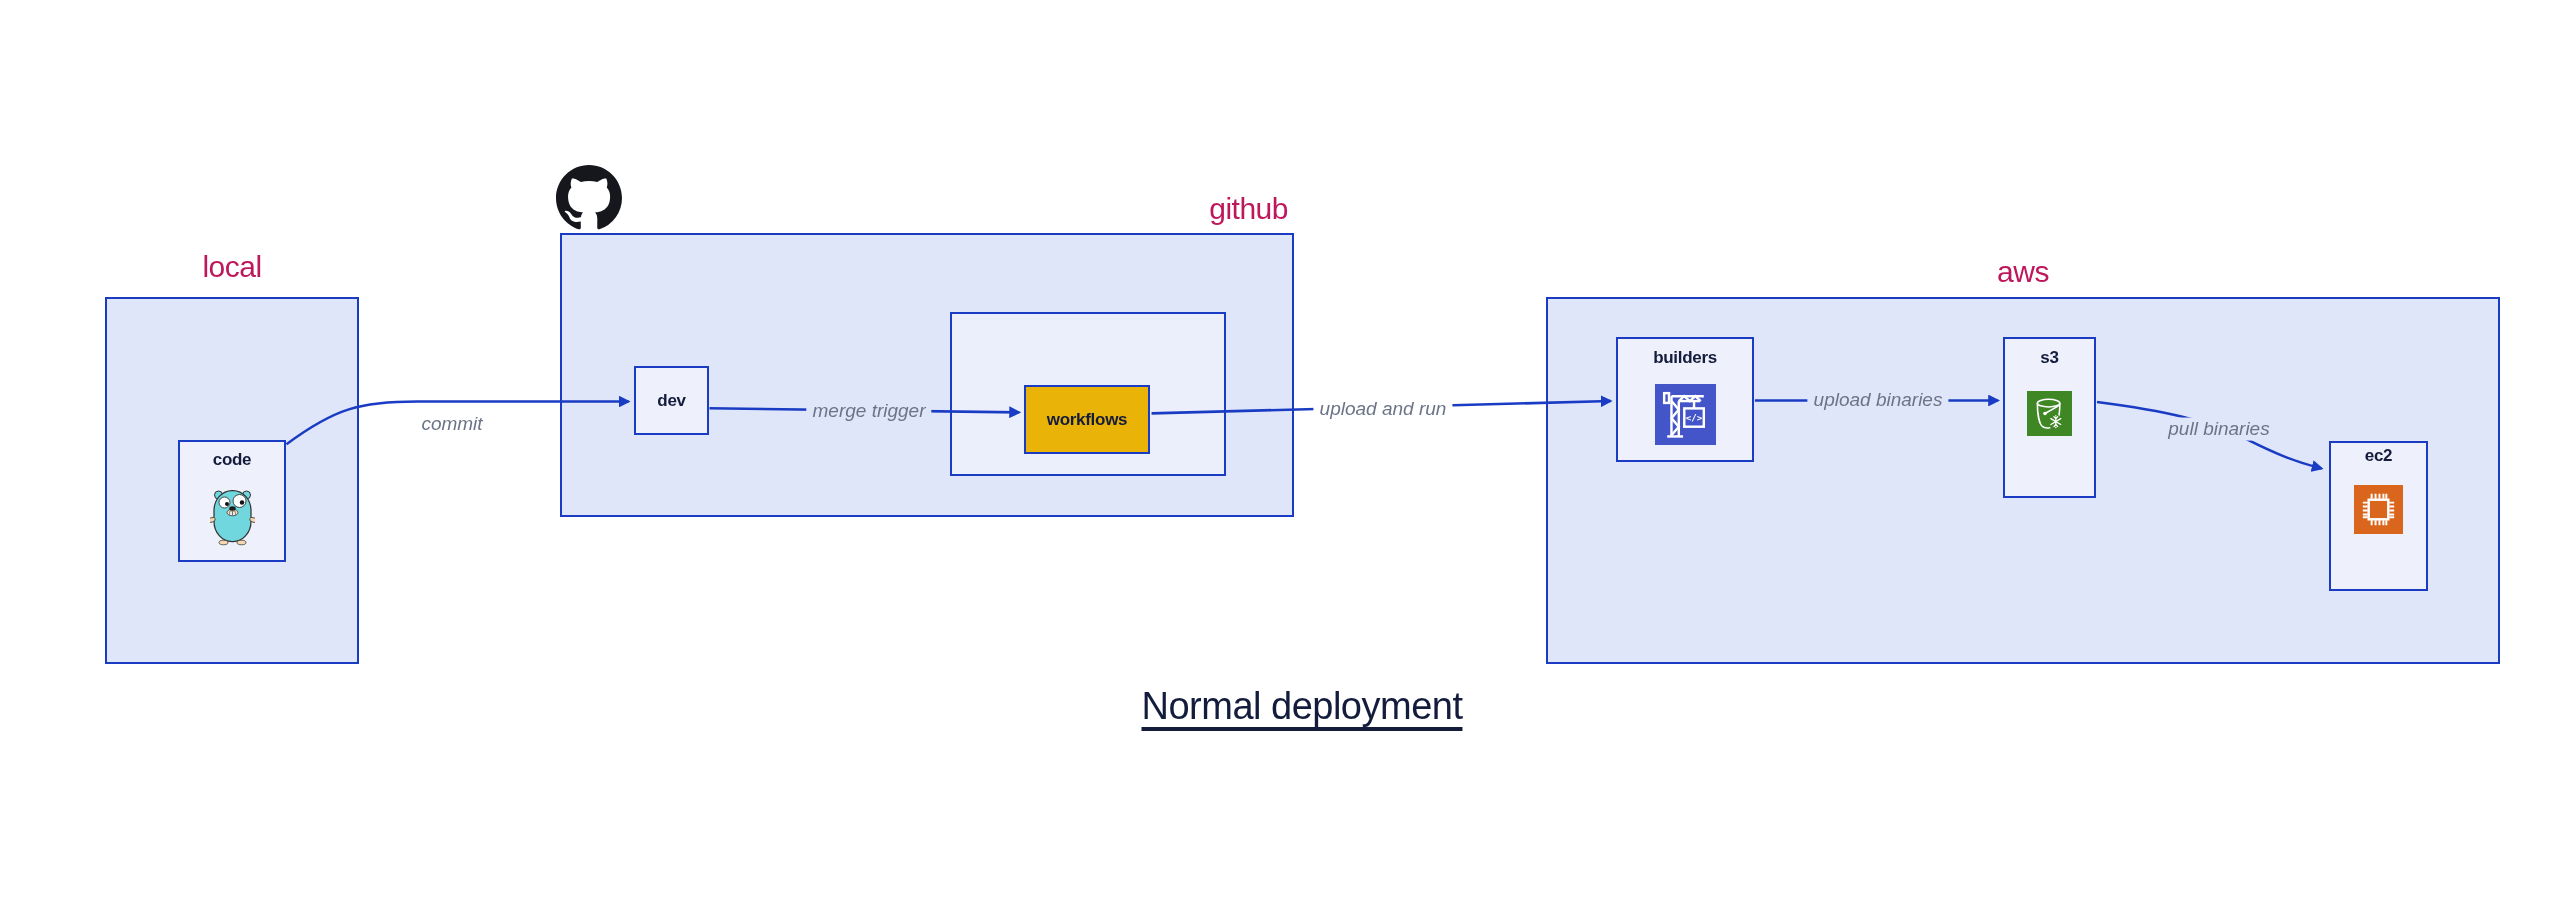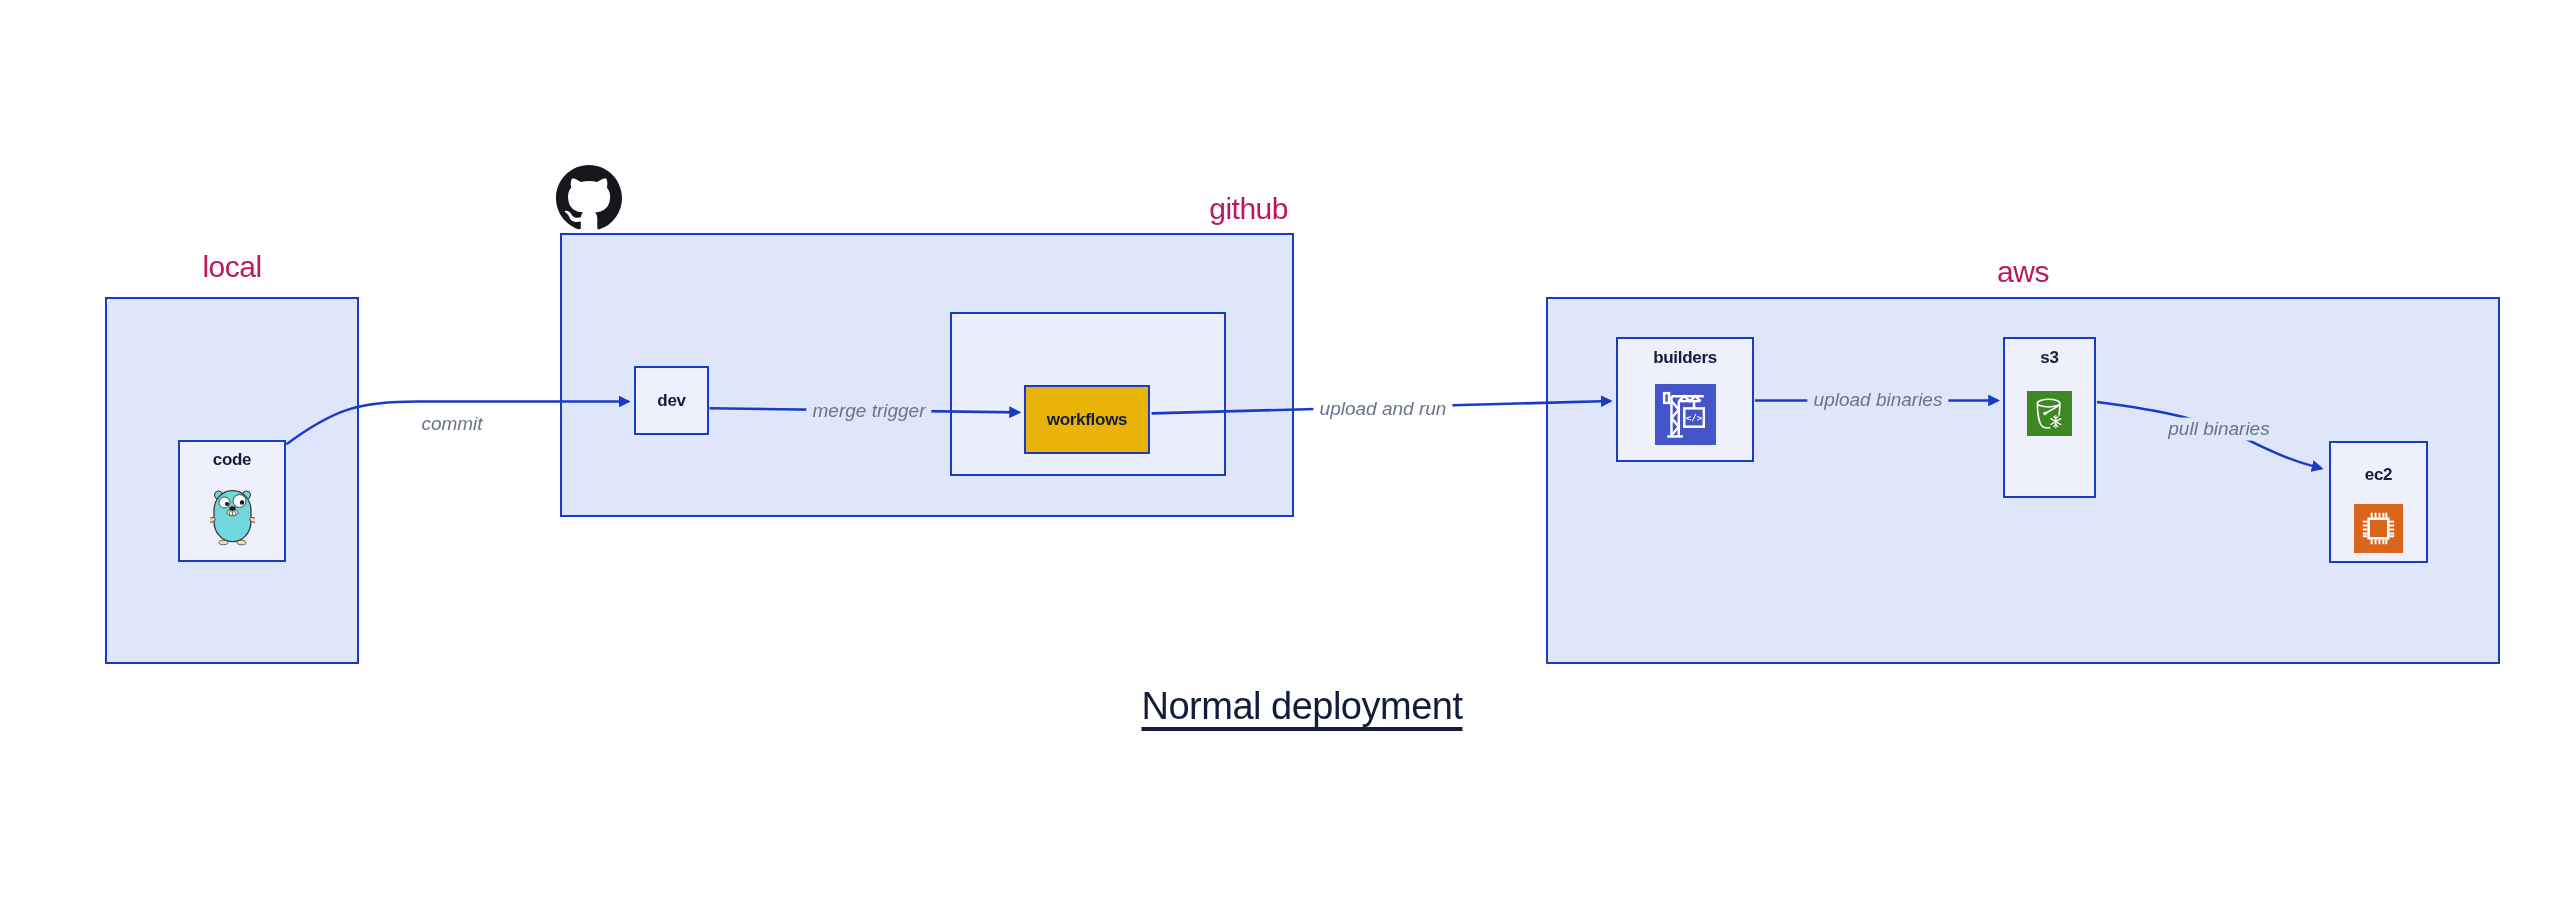--- a/index.html
+++ b/index.html
@@ -26,21 +26,21 @@
   .node{
     position:absolute;border:2.6px solid #1a3cc4;background:#eef1fb;box-sizing:border-box;
     display:flex;flex-direction:column;align-items:center;z-index:1;gap:12px;
   }
   .node-label{font-size:17px;font-weight:bold;color:#141c3c;letter-spacing:-0.3px;}
   #node-code      {left:178px; top:440px; width:108px;height:122px;padding-top:8.2px;align-items:center;}
   #node-dev       {left:634px;top:366px; width:75px;height:69px;justify-content:center;}
   #node-workflows {left:1024px;top:385px; width:126px;height:69px;justify-content:center;background:#eab308;}
   #node-builders  {left:1616px;top:337px; width:138px;height:125px;padding-top:9.3px;}
   #node-s3        {left:2003px;top:337px; width:93px;height:161px;padding-top:9.3px;}
-  #node-ec2      {left:2329px;top:441px; width:99px;height:122px;padding-top:22px;}
+  #node-ec2      {left:2329px;top:441px; width:99px;height:150px;padding-top:3px;}
   .node-icon{display:block;}
   #icon-gopher   {margin-top:6.2px;}
   #icon-builders {margin-top:4.1px;}
   #icon-s3       {margin-top:10.3px;}
   #icon-ec2      {margin-top:7.2px;}
 
   
   #octocat{position:absolute;left:556px;top:165px;z-index:0;}
 
   

